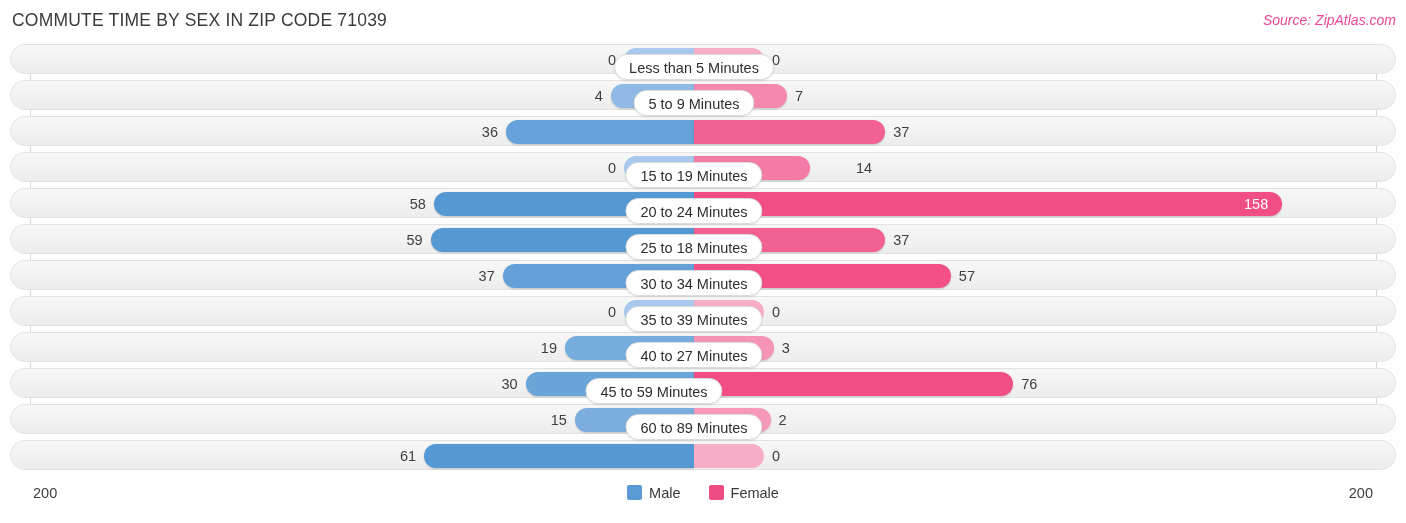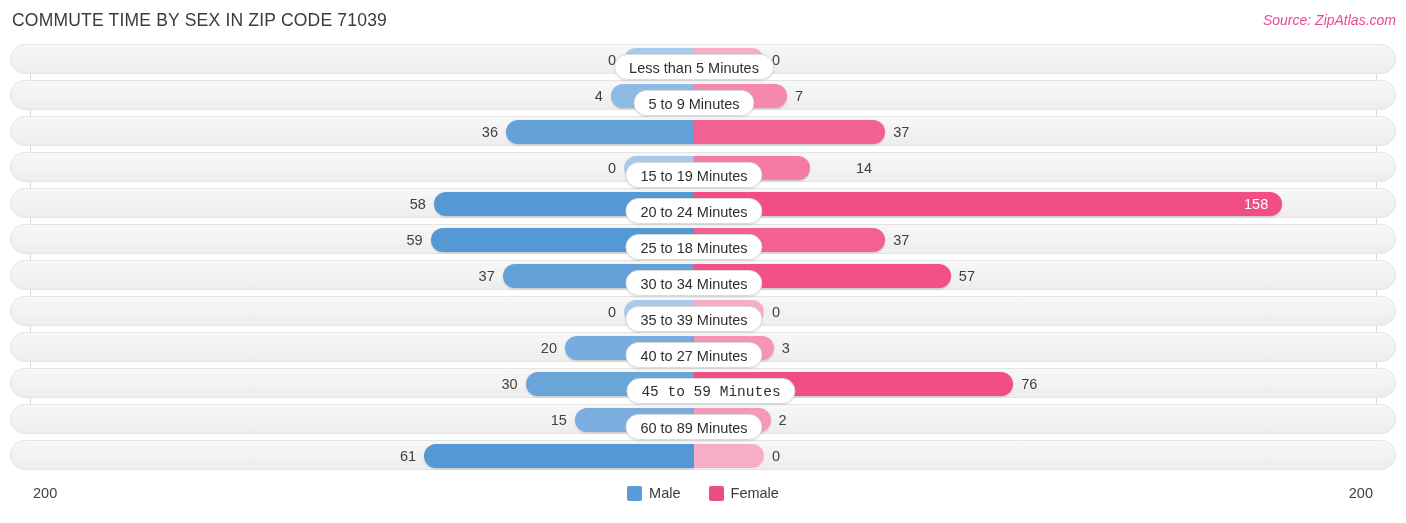--- a/index.html
+++ b/index.html
@@ -147,21 +147,20 @@
     position: absolute;
     left: 0; right: 0;
     top: 4px;
     display: flex;
     justify-content: center;
     align-items: center;
     gap: 10px;
   }
   .legend-item {
     display: flex;
-    align-items: center;
     gap: 7px;
     margin: 0 9px;
   }
   .swatch {
     width: 15px;
     height: 15px;
     border-radius: 2px;
     display: inline-block;
   }
   .legend-text {
@@ -249,32 +248,32 @@
           <div class="bar female" style="left: 683px; width: 70px; background: rgb(247, 172, 200);"></div>
           <div class="val left" style="right: 779px;">0</div>
           <div class="val right" style="left: 761px;">0</div>
           <div class="pill" style="left: 683px;">35 to 39 Minutes</div>
         </div>
       </div>
       <div class="row">
         <div class="bar-wrap">
           <div class="bar male bar-shadow" style="left: 553.987px; width: 129.013px; background: rgb(119, 172, 222);"></div>
           <div class="bar female bar-shadow" style="left: 683px; width: 79.8354px; background: rgb(246, 148, 183);"></div>
-          <div class="val left" style="right: 838.013px;">20</div>
+          <div class="val left" style="right: 838.013px;">19</div>
           <div class="val right" style="left: 770.835px;">3</div>
           <div class="pill" style="left: 683px;">40 to 27 Minutes</div>
         </div>
       </div>
       <div class="row">
         <div class="bar-wrap">
           <div class="bar male bar-shadow" style="left: 514.646px; width: 168.354px; background: rgb(106, 165, 218);"></div>
           <div class="bar female bar-shadow" style="left: 683px; width: 319.165px; background: rgb(242, 78, 134);"></div>
           <div class="val left" style="right: 877.354px;">30</div>
           <div class="val right" style="left: 1010.16px;">76</div>
-          <div class="pill" style="left: 700px; font-family: Liberation Mono, monospace;">45 to 59 Minutes</div>
+          <div class="pill" style="left: 643px;">45 to 59 Minutes</div>
         </div>
       </div>
       <div class="row">
         <div class="bar-wrap">
           <div class="bar male bar-shadow" style="left: 563.823px; width: 119.177px; background: rgb(123, 174, 223);"></div>
           <div class="bar female bar-shadow" style="left: 683px; width: 76.557px; background: rgb(246, 152, 186);"></div>
           <div class="val left" style="right: 828.177px;">15</div>
           <div class="val right" style="left: 767.557px;">2</div>
           <div class="pill" style="left: 683px;">60 to 89 Minutes</div>
         </div>

